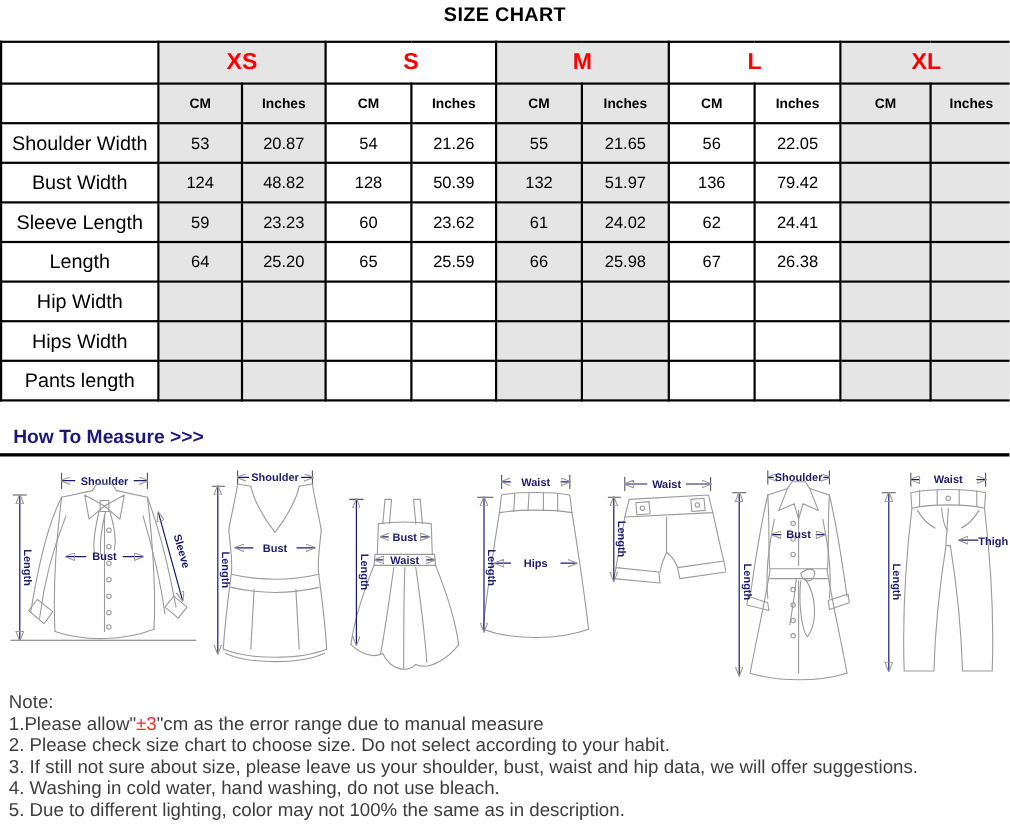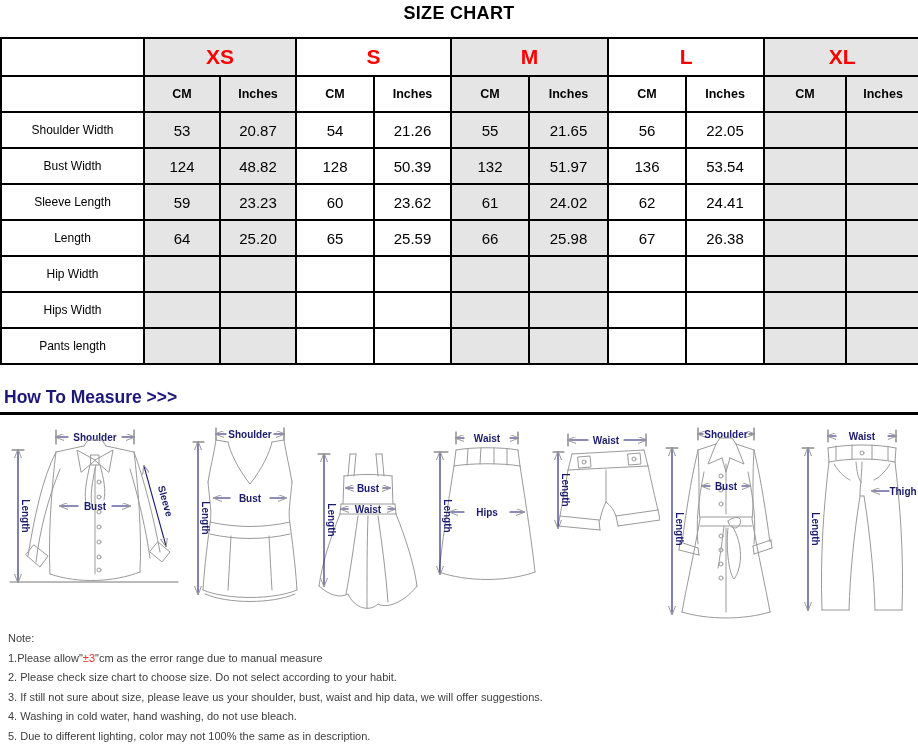--- a/index.html
+++ b/index.html
@@ -7,37 +7,37 @@
         font-family:"Liberation Sans",sans-serif;color:#000;}
   .title{position:absolute;top:3px;left:0;width:918px;text-align:center;
          font-size:18px;font-weight:bold;letter-spacing:.3px;}
   
   table.size{position:absolute;top:37px;left:0;width:918px;border-collapse:collapse;table-layout:fixed;}
   table.size td{border:2px solid #000;text-align:center;vertical-align:middle;padding:0;overflow:hidden;}
   table.size td:last-child{border-right:none;}
   td.corner{border-left:2px solid #000;}
   .size-h{height:36px;font-size:21px;font-weight:bold;color:#fe0000;}
   .unit-h{height:34px;font-size:12.5px;font-weight:bold;margin-left:16px;}
-  .rowlab{height:34px;font-size:12px;}
+  .rowlab{height:34px;font-size:18px;}
   .val{height:34px;font-size:15px;}
   .shaded{background:#e5e5e5;}
   
-  .htm{position:absolute;top:387px;left:4px;font-size:17.5px;font-weight:bold;color:#1c1778;}
+  .htm{position:absolute;top:387px;left:12px;font-size:17.5px;font-weight:bold;color:#1c1778;}
   .rule{position:absolute;top:412px;left:0;width:918px;height:3px;background:#000;}
   
   .garment{position:absolute;top:424px;height:200px;}
   .garment path,.garment line,.garment circle,.garment polyline{
     fill:none;stroke:#9a9a9a;stroke-width:1;stroke-linecap:round;stroke-linejoin:round;}
   .garment .dim{stroke:#1b1b6e;stroke-width:1.1;}
   .garment .tick{stroke:#555;}
   .garment .base{stroke:#777;}
   .garment .dlab{fill:#1b1b6e;stroke:none;font-family:"Liberation Sans",sans-serif;
                  font-size:10px;font-weight:bold;text-anchor:middle;}
   
-  .notes{position:absolute;top:629px;left:8px;font-size:11px;line-height:19.5px;color:#3d3d3d;}
+  .notes{position:absolute;top:629px;left:8px;font-size:17px;line-height:19.5px;color:#3d3d3d;}
   .notes .red{color:#f22b2b;}
 </style>
 </head>
 <body>
 
 <div class="page">
 
   <div class="title">SIZE CHART</div>
 
   <table class="size">
@@ -93,21 +93,21 @@
         </tr>
         <tr>
           <td class="rowlab">Bust Width</td>
           <td class="val shaded">124</td>
           <td class="val shaded">48.82</td>
           <td class="val">128</td>
           <td class="val">50.39</td>
           <td class="val shaded">132</td>
           <td class="val shaded">51.97</td>
           <td class="val">136</td>
-          <td class="val">53.54</td>
+          <td class="val">79.42</td>
           <td class="val shaded"></td>
           <td class="val shaded"></td>
         </tr>
         <tr>
           <td class="rowlab">Sleeve Length</td>
           <td class="val shaded">59</td>
           <td class="val shaded">23.23</td>
           <td class="val">60</td>
           <td class="val">23.62</td>
           <td class="val shaded">61</td>

